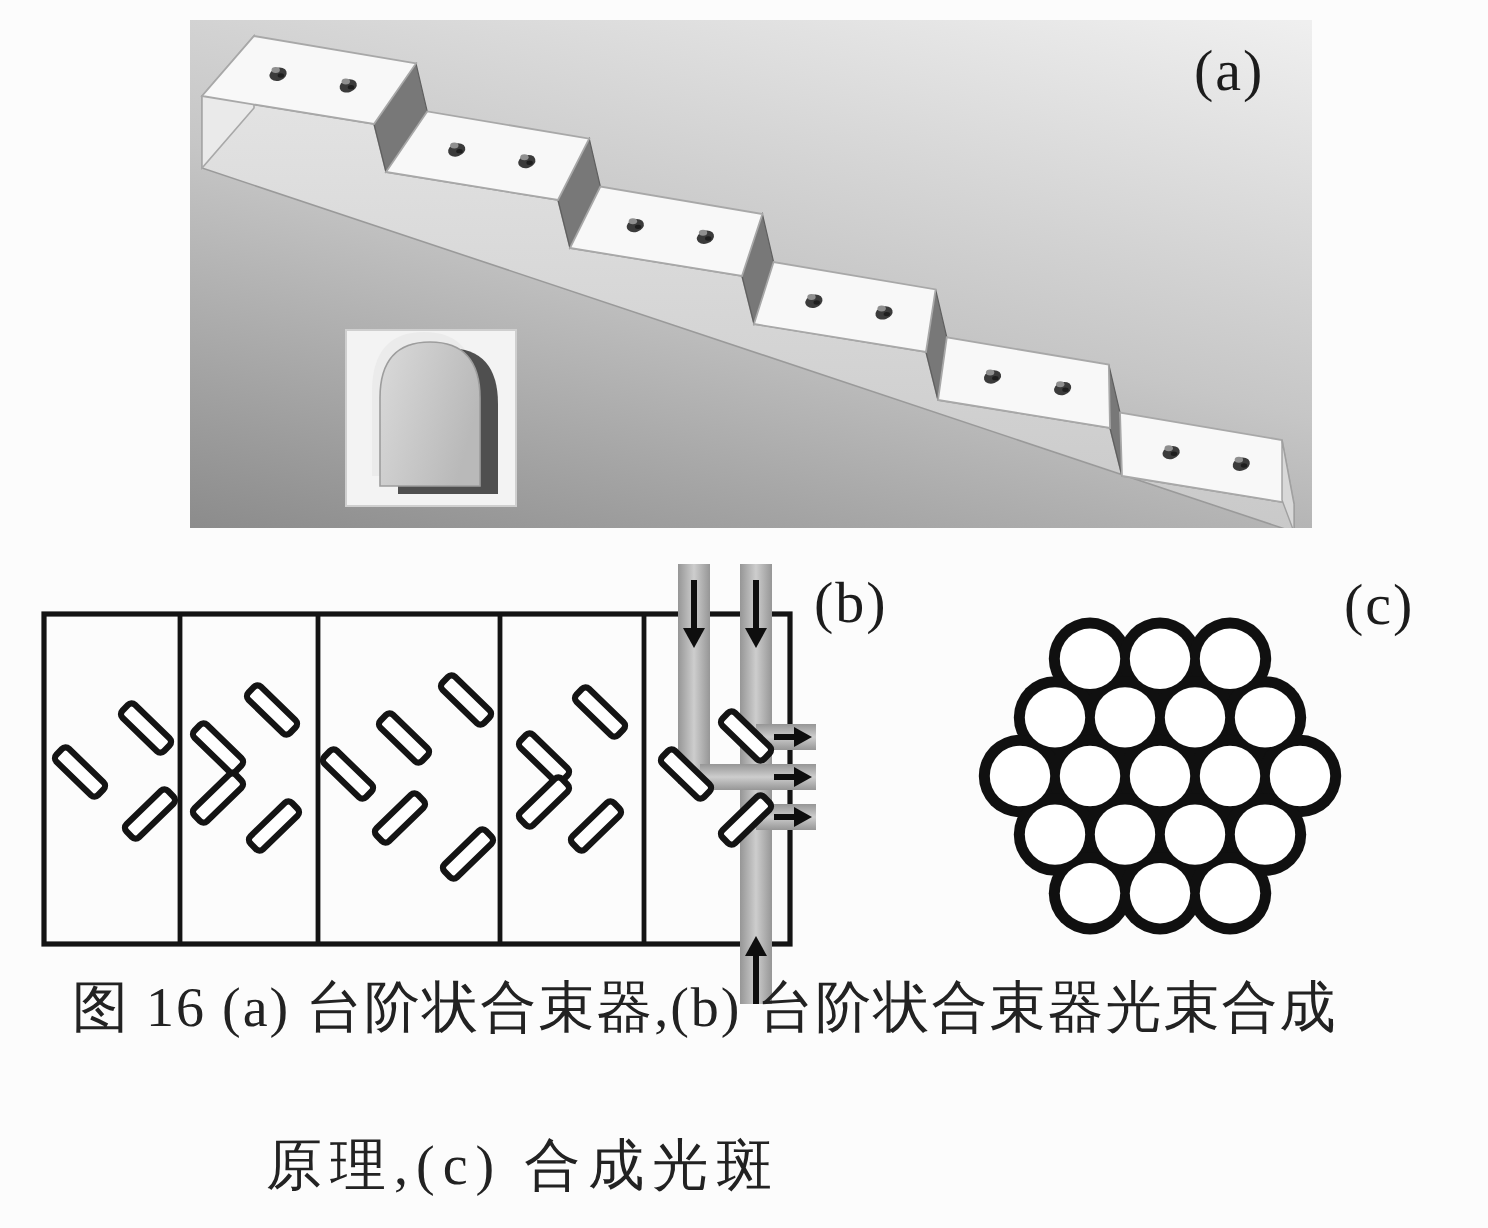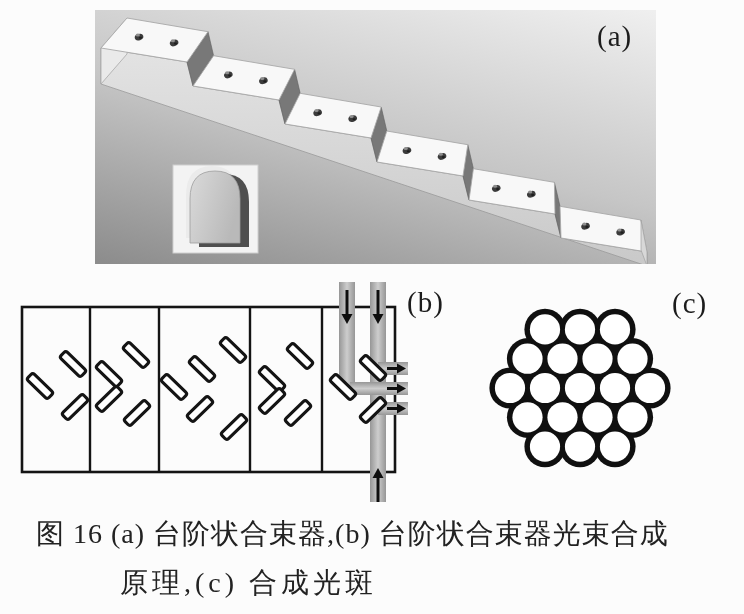--- a/index.html
+++ b/index.html
@@ -8,22 +8,22 @@
   .stage{position:absolute;left:0;top:0;width:744px;height:614px;}
   svg{position:absolute;display:block;}
   #svg-a{left:95px;top:10px;}
   #svg-b{left:10px;top:275px;}
   #svg-c{left:480px;top:295px;}
   .plabel{position:absolute;font-size:29px;color:#1c1c1c;letter-spacing:1px;}
   #label-a{left:597px;top:20px;}
   #label-b{left:407px;top:286px;}
   #label-c{left:672px;top:287px;}
   .caption{position:absolute;color:#222;font-size:28px;white-space:nowrap;}
-  #caption-1{left:36px;top:515px;letter-spacing:1px;}
-  #caption-2{left:120px;top:564px;letter-spacing:4px;font-family:Liberation Serif, serif;}
+  #caption-1{left:36px;top:485px;letter-spacing:1px;}
+  #caption-2{left:133px;top:564px;letter-spacing:4px;font-family:Liberation Serif, serif;}
 </style>
 </head>
 <body>
 
 <div class="stage">
   <svg id="svg-a" width="561" height="254" viewBox="95 10 561 254">
       <defs>
         <linearGradient id="gBG" x1="0.15" y1="1.1" x2="0.8" y2="-0.1">
           <stop offset="0" stop-color="#8a8a8a"></stop>
           <stop offset="0.5" stop-color="#c6c6c6"></stop>

